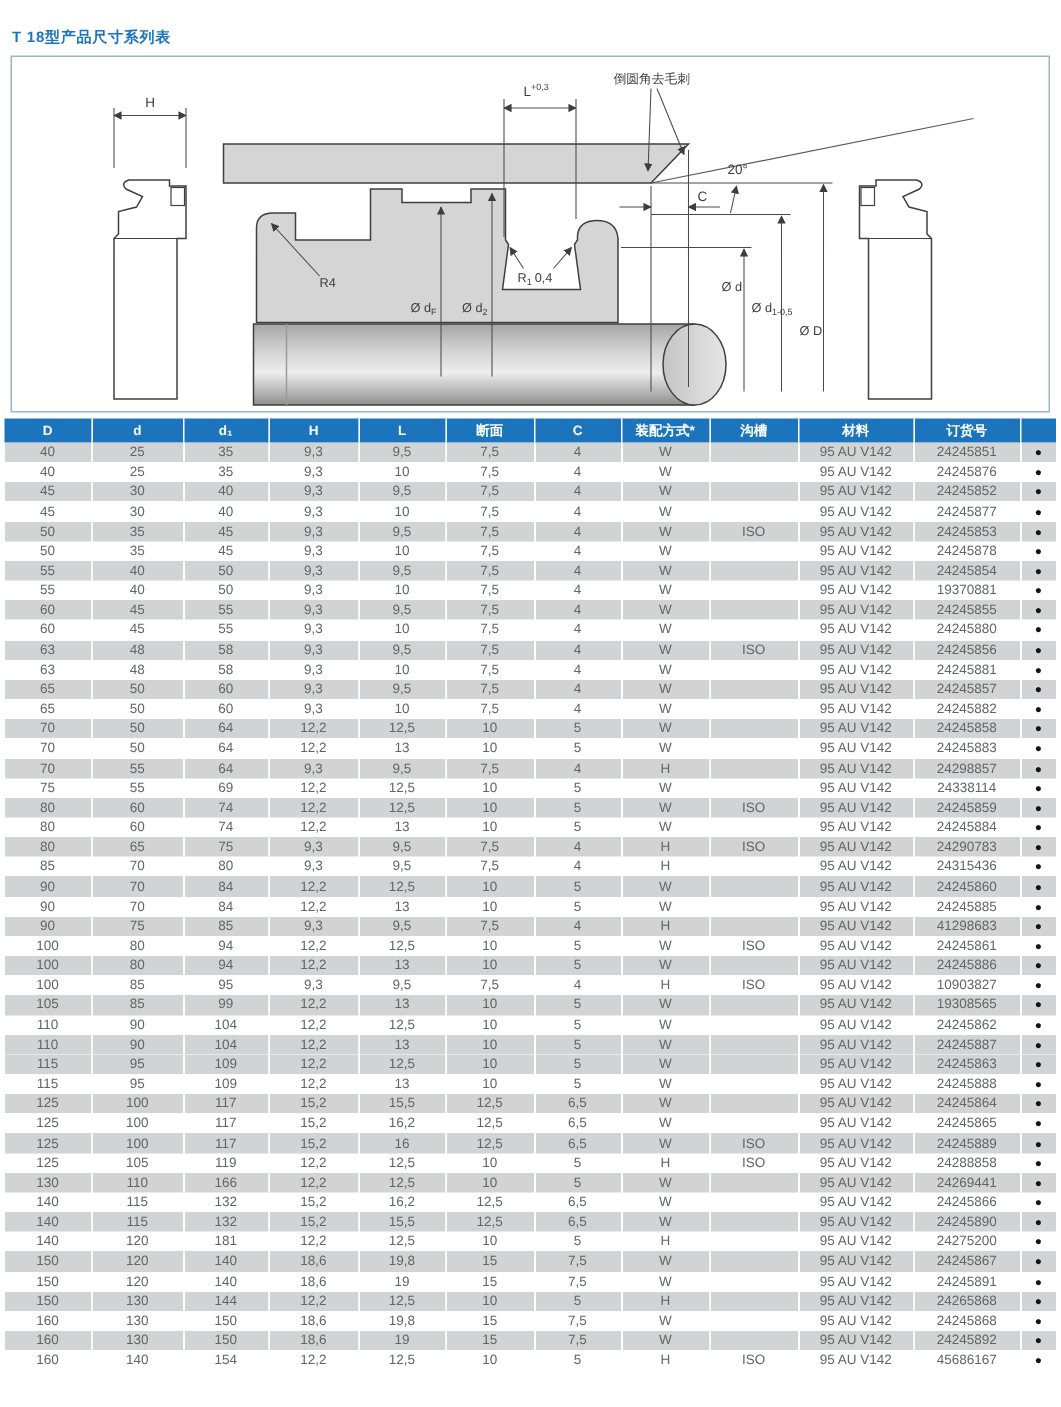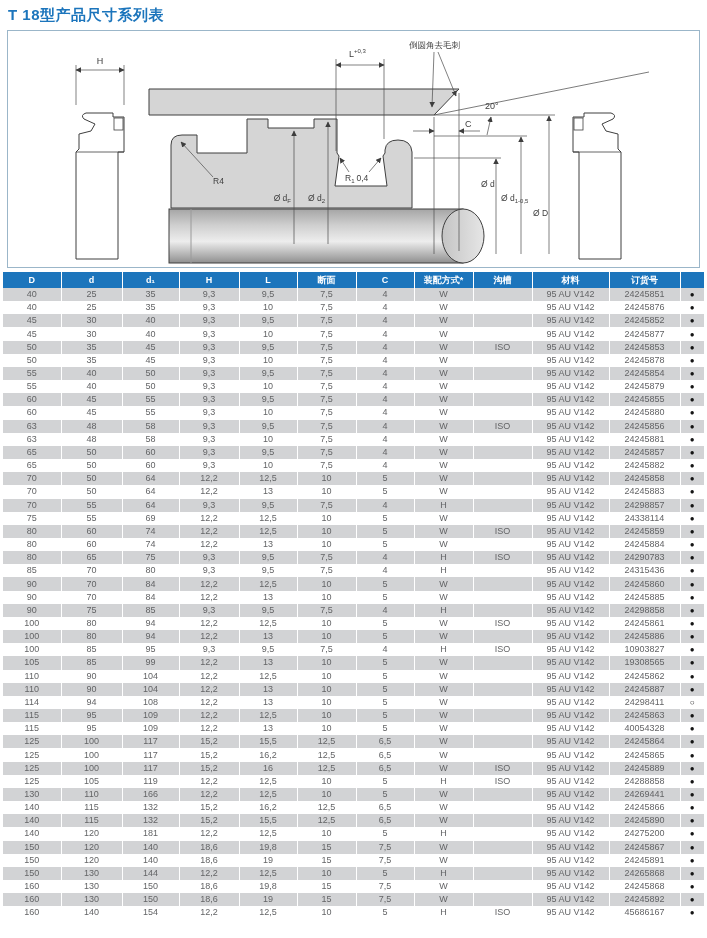--- a/index.html
+++ b/index.html
@@ -2,22 +2,22 @@
 <html><head>
 <meta charset="utf-8">
 <style>
   html,body{margin:0;padding:0;}
   body{
     width:707px;height:938px;background:#ffffff;
     font-family:"Liberation Sans",sans-serif;
     position:relative;overflow:hidden;
   }
   .page-title{
-    color:#1c75bc;font-size:15px;font-weight:bold;
-    margin:6px 0 5px 8px;letter-spacing:0.5px;
+    color:#1c75bc;font-size:10px;font-weight:bold;
+    margin:18px 0 5px 8px;letter-spacing:0.5px;
   }
   .diagram-box{
     margin-left:7px;width:691px;height:236px;
     border:1px solid #9bb6c9;background:#ffffff;
   }
   svg text{fill:#3d3d3d;font-family:"Liberation Sans",sans-serif;}
   table.dim-table{
     margin:4px 0 0 3px;width:701px;
     border-collapse:collapse;table-layout:fixed;
     font-size:9px;color:#636466;
@@ -276,21 +276,21 @@
         <td>55</td>
         <td>40</td>
         <td>50</td>
         <td>9,3</td>
         <td>10</td>
         <td>7,5</td>
         <td>4</td>
         <td>W</td>
         <td></td>
         <td>95 AU V142</td>
-        <td>24245879</td>
+        <td>19370881</td>
         <td class="dot">●</td>
       </tr>
       <tr class="stripe">
         <td>60</td>
         <td>45</td>
         <td>55</td>
         <td>9,3</td>
         <td>9,5</td>
         <td>7,5</td>
         <td>4</td>
@@ -514,21 +514,21 @@
         <td>90</td>
         <td>75</td>
         <td>85</td>
         <td>9,3</td>
         <td>9,5</td>
         <td>7,5</td>
         <td>4</td>
         <td>H</td>
         <td></td>
         <td>95 AU V142</td>
-        <td>24298858</td>
+        <td>41298683</td>
         <td class="dot">●</td>
       </tr>
       <tr>
         <td>100</td>
         <td>80</td>
         <td>94</td>
         <td>12,2</td>
         <td>12,5</td>
         <td>10</td>
         <td>5</td>
@@ -601,34 +601,20 @@
         <td>12,2</td>
         <td>13</td>
         <td>10</td>
         <td>5</td>
         <td>W</td>
         <td></td>
         <td>95 AU V142</td>
         <td>24245887</td>
         <td class="dot">●</td>
       </tr>
-      <tr>
-        <td>114</td>
-        <td>94</td>
-        <td>108</td>
-        <td>12,2</td>
-        <td>13</td>
-        <td>10</td>
-        <td>5</td>
-        <td>W</td>
-        <td></td>
-        <td>95 AU V142</td>
-        <td>24298411</td>
-        <td class="dot">○</td>
-      </tr>
       <tr class="stripe">
         <td>115</td>
         <td>95</td>
         <td>109</td>
         <td>12,2</td>
         <td>12,5</td>
         <td>10</td>
         <td>5</td>
         <td>W</td>
         <td></td>
@@ -640,21 +626,21 @@
         <td>115</td>
         <td>95</td>
         <td>109</td>
         <td>12,2</td>
         <td>13</td>
         <td>10</td>
         <td>5</td>
         <td>W</td>
         <td></td>
         <td>95 AU V142</td>
-        <td>40054328</td>
+        <td>24245888</td>
         <td class="dot">●</td>
       </tr>
       <tr class="stripe">
         <td>125</td>
         <td>100</td>
         <td>117</td>
         <td>15,2</td>
         <td>15,5</td>
         <td>12,5</td>
         <td>6,5</td>

